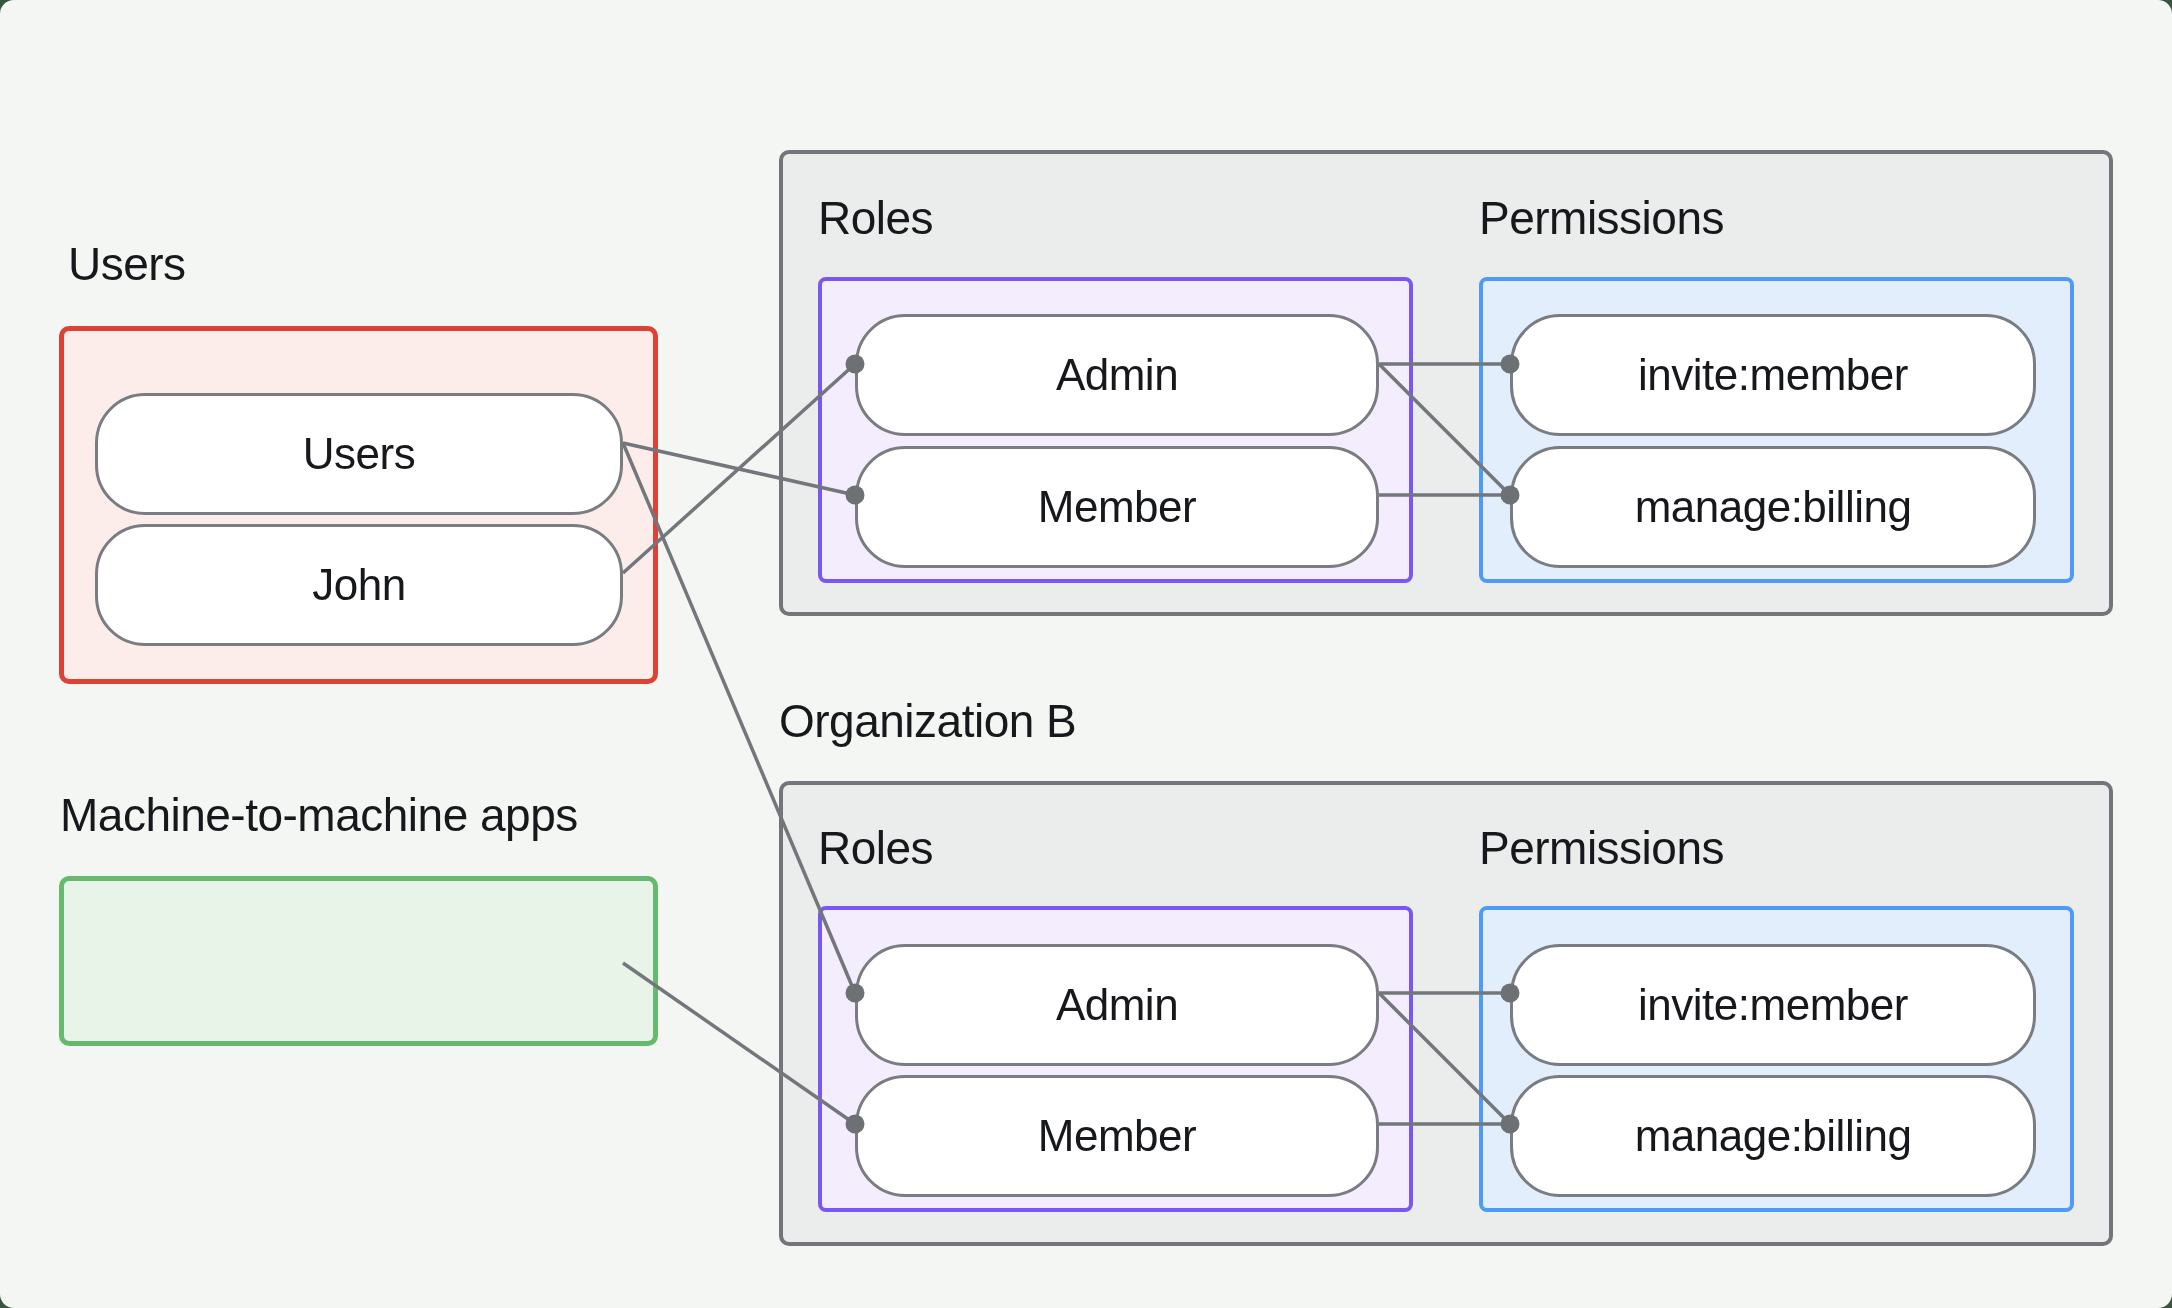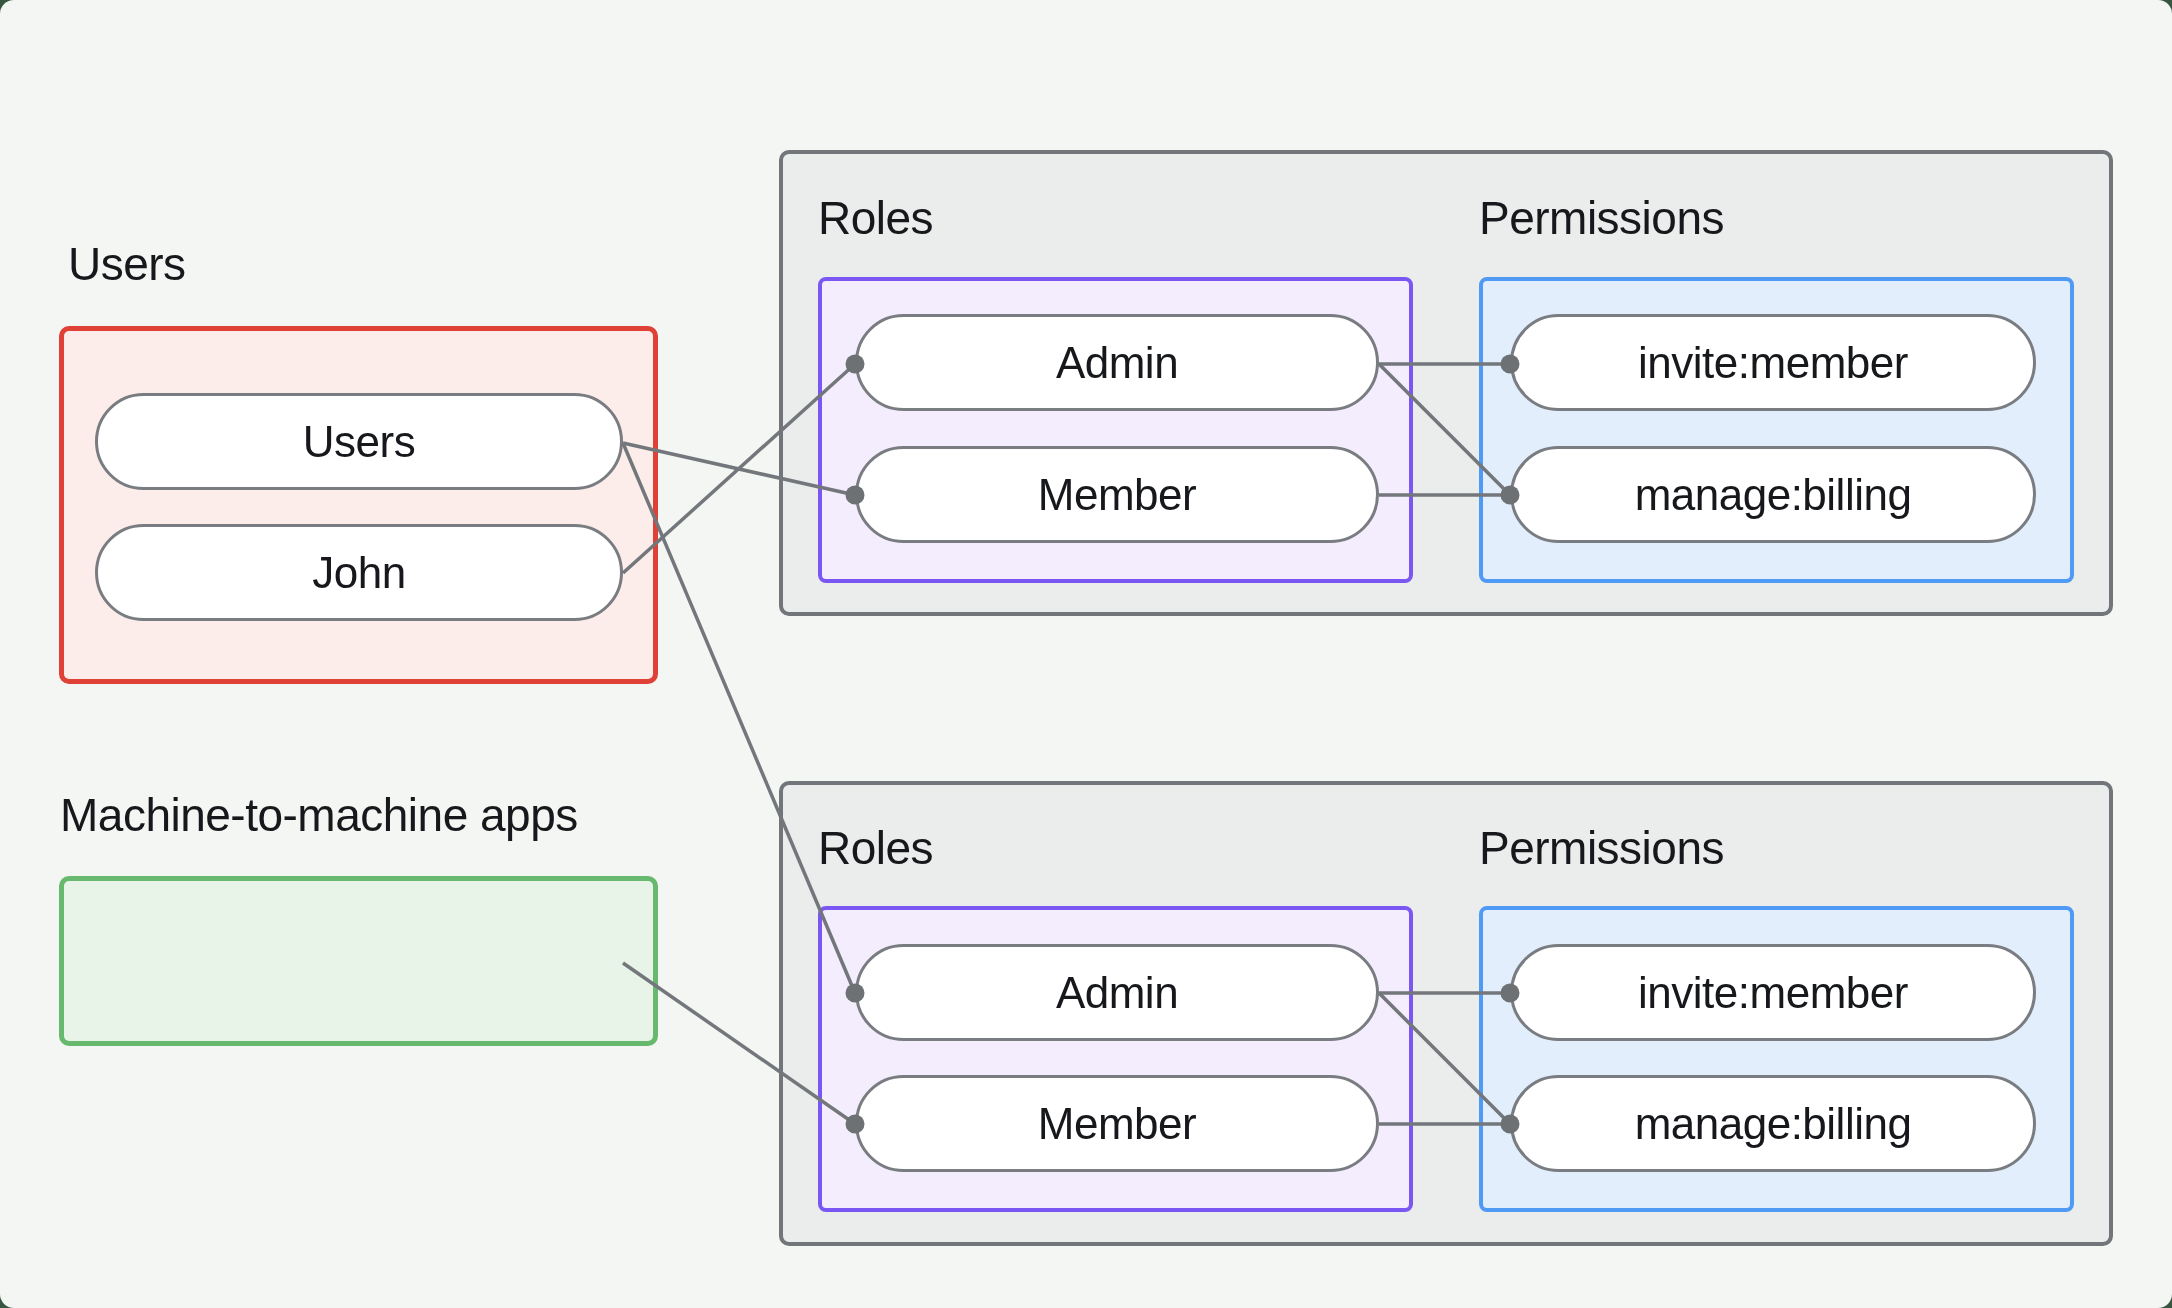--- a/index.html
+++ b/index.html
@@ -60,21 +60,21 @@
     position: absolute;
     box-sizing: border-box;
     left: 1479px; width: 595px; height: 306px;
     background: #e2eefc;
     border: 4px solid #4f9af4;
     border-radius: 8px;
   }
   .pill {
     position: absolute;
     box-sizing: border-box;
-    height: 97px;
+    height: 122px;
     background: #ffffff;
     border: 3px solid #797c80;
     border-radius: 50px;
     display: flex;
     align-items: center;
     justify-content: center;
     font-size: 44px;
     letter-spacing: -0.5px;
     color: #16181c;
     white-space: nowrap;
@@ -119,20 +119,21 @@
   <div class="pill role-pill" style="top:446px;">
     <span>Member</span>
   </div>
   <div class="pill perm-pill" style="top:314px;">
     <span>invite:member</span>
   </div>
   <div class="pill perm-pill" style="top:446px;">
     <span>manage:billing</span>
   </div>
 
+  <div class="section-label" style="left:779px; top:695px;">Organization B</div>
   <div class="group-box org-box org-b-box"></div>
   <div class="section-label" style="left:818px; top:822px;">Roles</div>
   <div class="section-label" style="left:1479px; top:822px;">Permissions</div>
   <div class="roles-box" style="top:906px;"></div>
   <div class="permissions-box" style="top:906px;"></div>
   <div class="pill role-pill" style="top:944px;">
     <span>Admin</span>
   </div>
   <div class="pill role-pill" style="top:1075px;">
     <span>Member</span>

